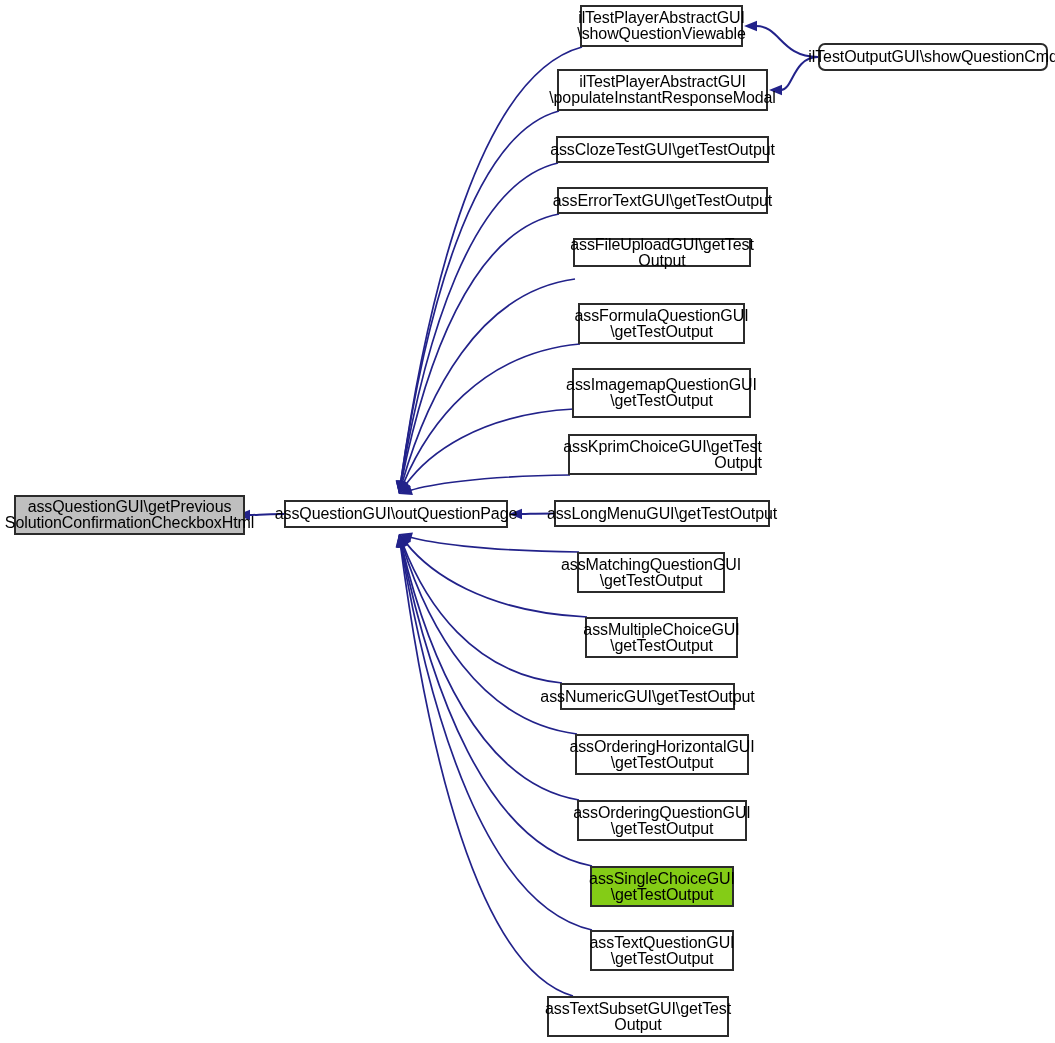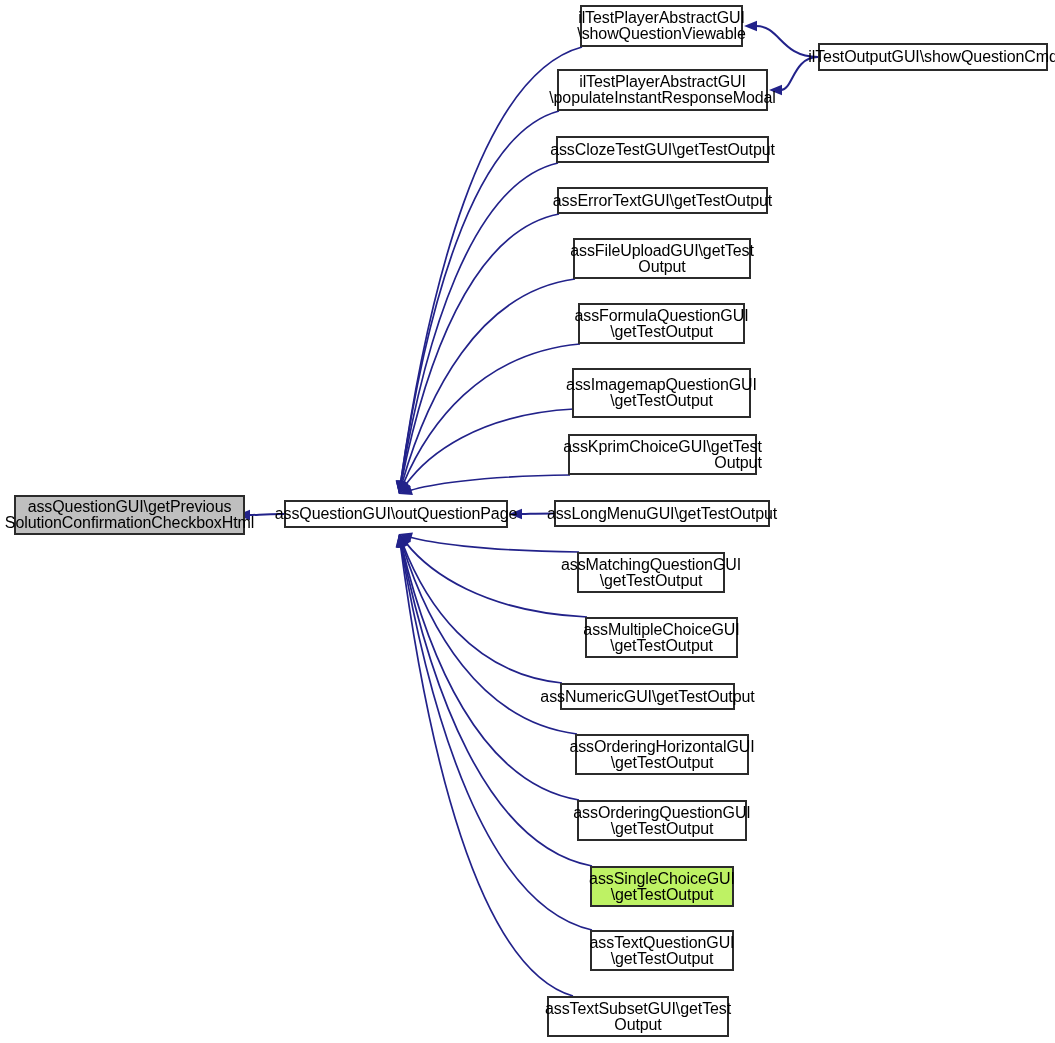--- a/index.html
+++ b/index.html
@@ -134,39 +134,39 @@
   <div id="nodes">
       <div class="node highlight" style="left: 5px; top: 495px; width: 231px; height: 40px; border-color: rgb(43, 43, 43); background: rgb(191, 191, 191); color: rgb(0, 0, 0);">assQuestionGUI\getPrevious
 SolutionConfirmationCheckboxHtml</div>
       <div class="node" style="left: 284px; top: 500px; width: 224px; height: 28px; border-color: rgb(43, 43, 43); background: rgb(255, 255, 255); color: rgb(0, 0, 0);">assQuestionGUI\outQuestionPage</div>
       <div class="node" style="left: 580px; top: 5px; width: 163px; height: 42px; border-color: rgb(43, 43, 43); background: rgb(255, 255, 255); color: rgb(0, 0, 0);">ilTestPlayerAbstractGUI
 \showQuestionViewable</div>
       <div class="node" style="left: 557px; top: 69px; width: 211px; height: 42px; border-color: rgb(43, 43, 43); background: rgb(255, 255, 255); color: rgb(0, 0, 0);">ilTestPlayerAbstractGUI
 \populateInstantResponseModal</div>
       <div class="node" style="left: 556px; top: 136px; width: 213px; height: 27px; border-color: rgb(43, 43, 43); background: rgb(255, 255, 255); color: rgb(0, 0, 0);">assClozeTestGUI\getTestOutput</div>
       <div class="node" style="left: 557px; top: 187px; width: 211px; height: 27px; border-color: rgb(43, 43, 43); background: rgb(255, 255, 255); color: rgb(0, 0, 0);">assErrorTextGUI\getTestOutput</div>
-      <div class="node" style="left: 573px; top: 238px; width: 178px; height: 41px; border-color: rgb(43, 43, 43); background: rgb(255, 255, 255); color: rgb(0, 0, 0);">assFileUploadGUI\getTest
+      <div class="node" style="left: 573px; top: 238px; width: 178px; height: 29px; border-color: rgb(43, 43, 43); background: rgb(255, 255, 255); color: rgb(0, 0, 0);">assFileUploadGUI\getTest
 Output</div>
       <div class="node" style="left: 578px; top: 303px; width: 167px; height: 41px; border-color: rgb(43, 43, 43); background: rgb(255, 255, 255); color: rgb(0, 0, 0);">assFormulaQuestionGUI
 \getTestOutput</div>
       <div class="node" style="left: 572px; top: 368px; width: 179px; height: 50px; border-color: rgb(43, 43, 43); background: rgb(255, 255, 255); color: rgb(0, 0, 0);">assImagemapQuestionGUI
 \getTestOutput</div>
       <div class="node" style="left: 568px; top: 434px; width: 189px; height: 41px; border-color: rgb(43, 43, 43); background: rgb(255, 255, 255); color: rgb(0, 0, 0); text-align: right;">assKprimChoiceGUI\getTest
 Output</div>
       <div class="node" style="left: 554px; top: 500px; width: 216px; height: 27px; border-color: rgb(43, 43, 43); background: rgb(255, 255, 255); color: rgb(0, 0, 0);">assLongMenuGUI\getTestOutput</div>
       <div class="node" style="left: 577px; top: 552px; width: 148px; height: 41px; border-color: rgb(43, 43, 43); background: rgb(255, 255, 255); color: rgb(0, 0, 0);">assMatchingQuestionGUI
 \getTestOutput</div>
       <div class="node" style="left: 585px; top: 617px; width: 153px; height: 41px; border-color: rgb(43, 43, 43); background: rgb(255, 255, 255); color: rgb(0, 0, 0);">assMultipleChoiceGUI
 \getTestOutput</div>
       <div class="node" style="left: 560px; top: 683px; width: 175px; height: 27px; border-color: rgb(43, 43, 43); background: rgb(255, 255, 255); color: rgb(0, 0, 0);">assNumericGUI\getTestOutput</div>
       <div class="node" style="left: 575px; top: 734px; width: 174px; height: 41px; border-color: rgb(43, 43, 43); background: rgb(255, 255, 255); color: rgb(0, 0, 0);">assOrderingHorizontalGUI
 \getTestOutput</div>
       <div class="node" style="left: 577px; top: 800px; width: 170px; height: 41px; border-color: rgb(43, 43, 43); background: rgb(255, 255, 255); color: rgb(0, 0, 0);">assOrderingQuestionGUI
 \getTestOutput</div>
-      <div class="node" style="left: 590px; top: 866px; width: 144px; height: 41px; border-color: rgb(43, 43, 43); background: #bef264; color: rgb(0, 0, 0);">assSingleChoiceGUI
+      <div class="node" style="left: 590px; top: 866px; width: 144px; height: 41px; border-color: rgb(43, 43, 43); background: #84cc16; color: rgb(0, 0, 0);">assSingleChoiceGUI
 \getTestOutput</div>
       <div class="node" style="left: 590px; top: 930px; width: 144px; height: 41px; border-color: rgb(43, 43, 43); background: rgb(255, 255, 255); color: rgb(0, 0, 0);">assTextQuestionGUI
 \getTestOutput</div>
       <div class="node" style="left: 547px; top: 996px; width: 182px; height: 41px; border-color: rgb(43, 43, 43); background: rgb(255, 255, 255); color: rgb(0, 0, 0);">assTextSubsetGUI\getTest
 Output</div>
-      <div class="node" style="left: 818px; top: 43px; width: 230px; height: 28px; border-color: rgb(43, 43, 43); background: rgb(255, 255, 255); color: rgb(0, 0, 0);">ilTestOutputGUI\showQuestionCmd</div>
+      <div class="node" style="left: 818px; top: 43px; width: 230px; height: 28px; border-color: rgb(43, 43, 43); background: rgb(255, 255, 255); color: rgb(0, 0, 0); border-radius: 7px;">ilTestOutputGUI\showQuestionCmd</div>
     </div>
 </div>
 
 </body></html>

